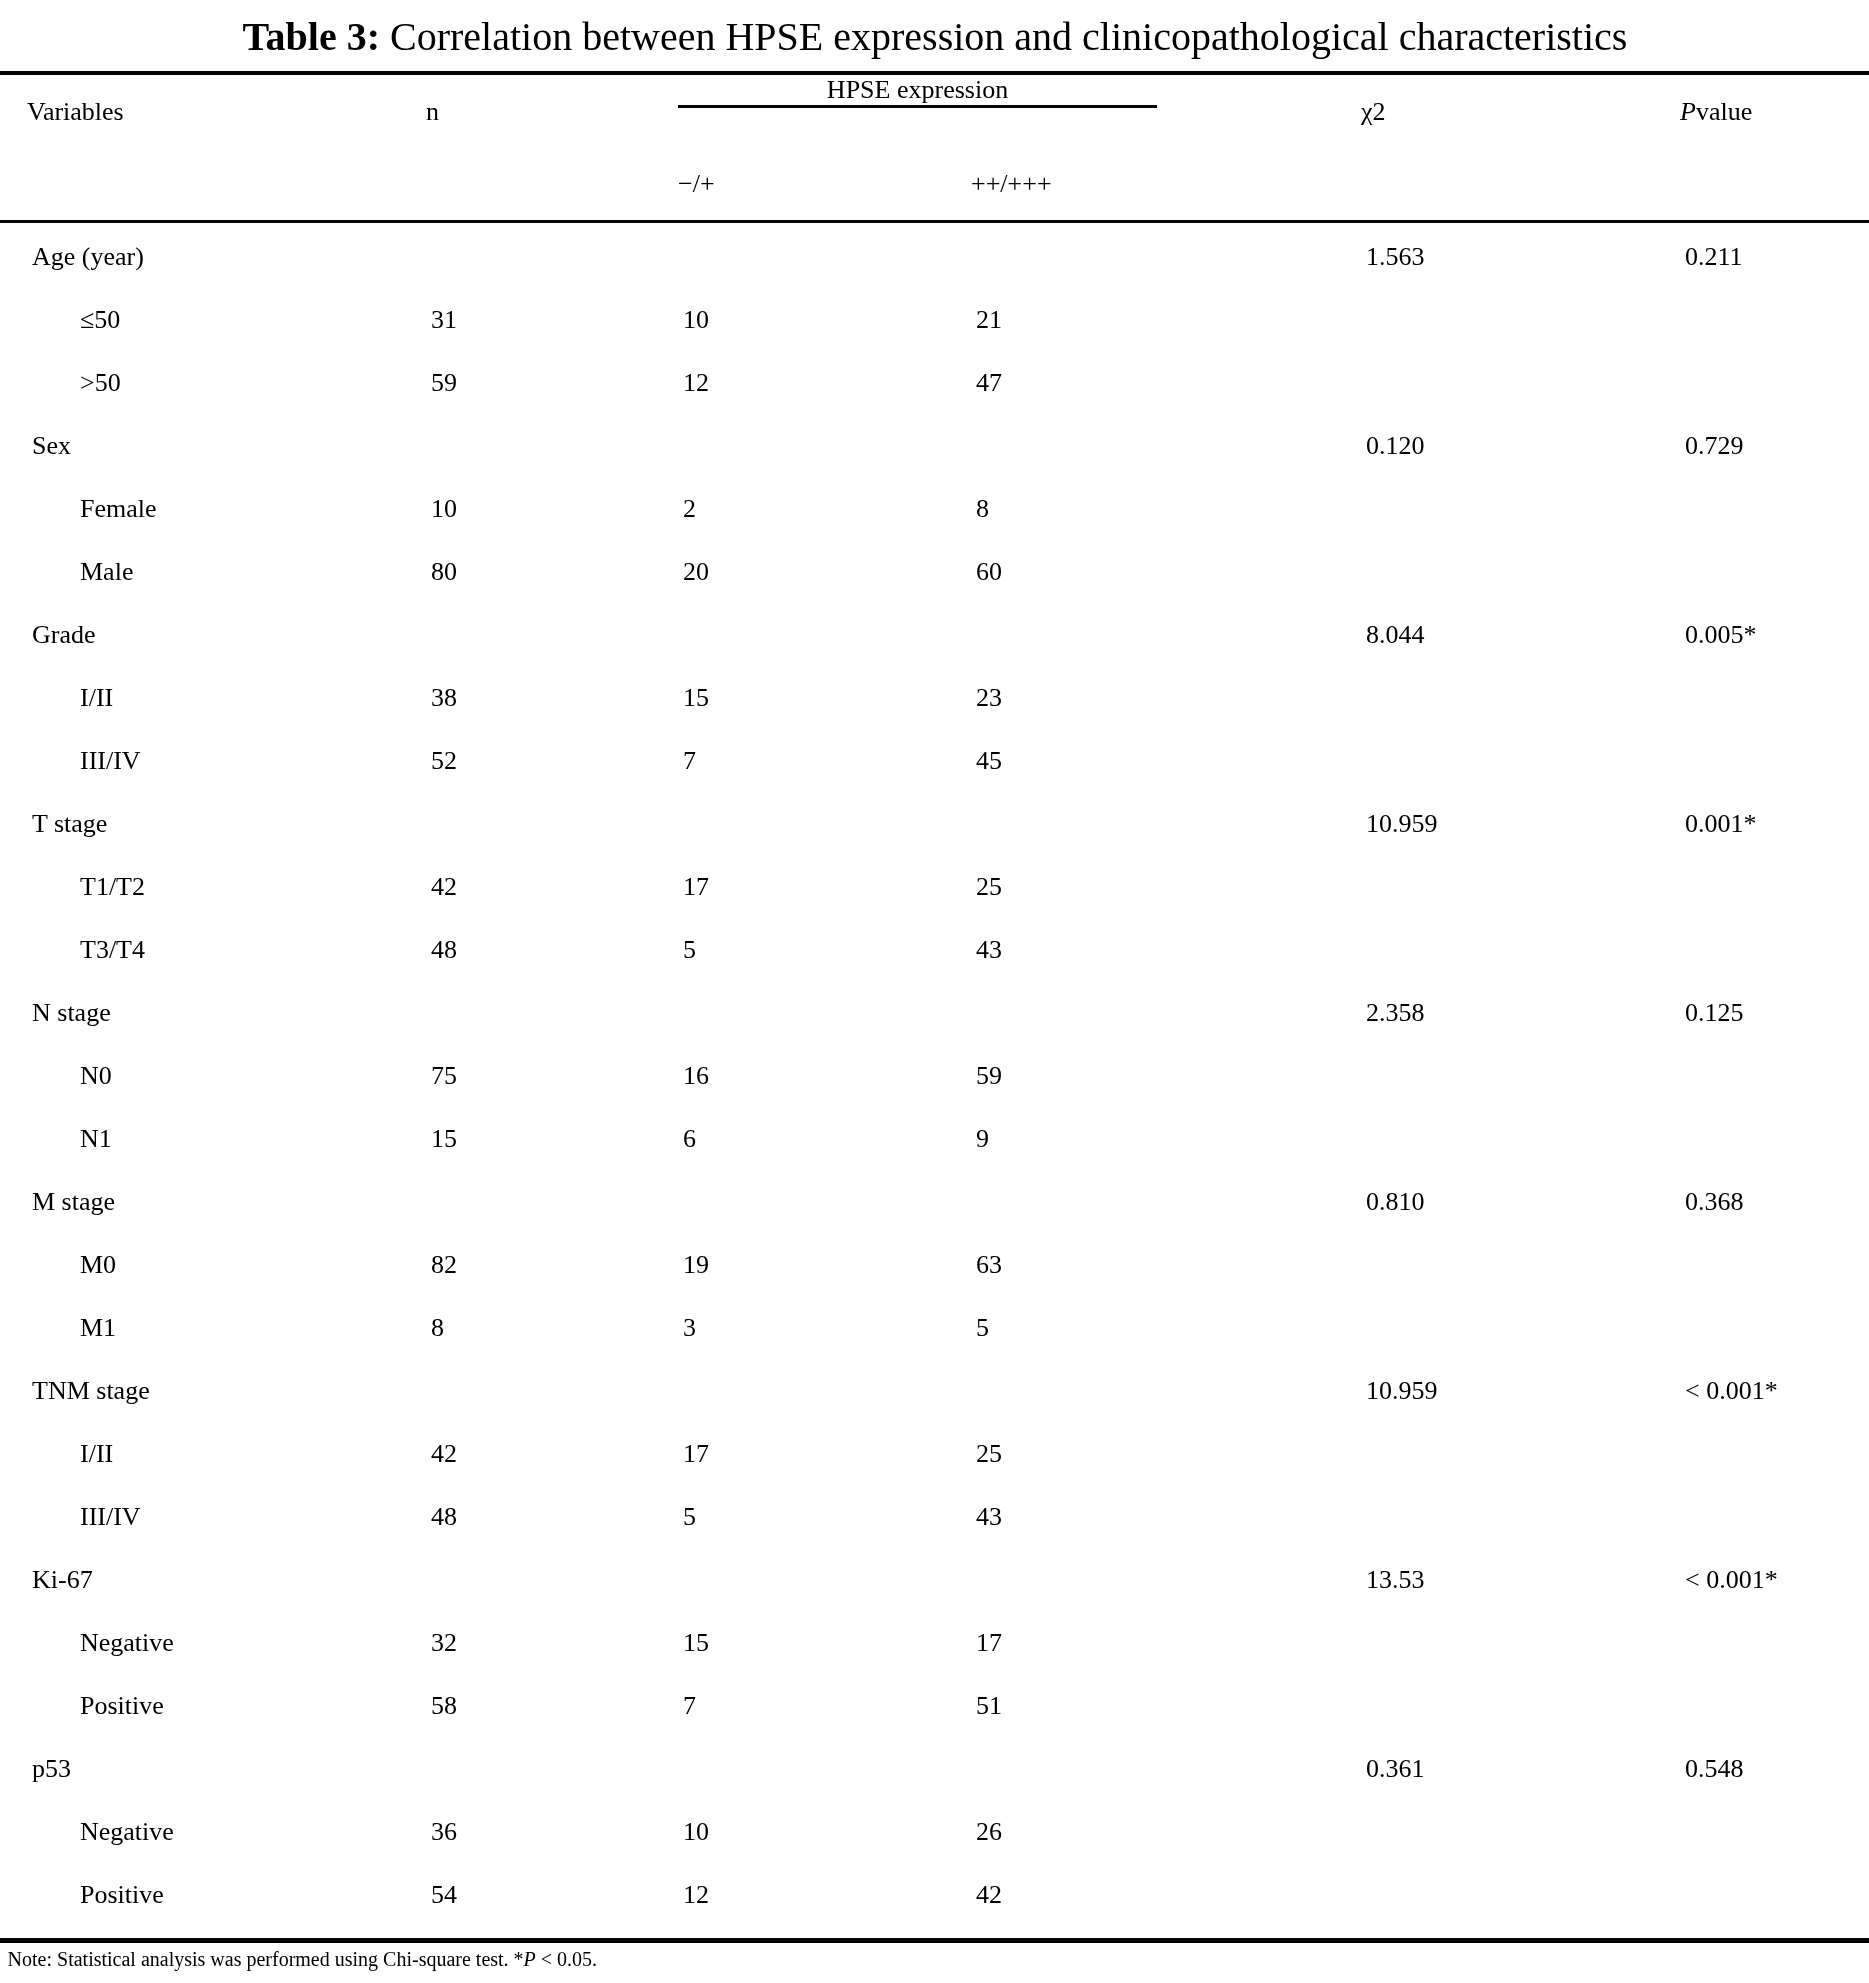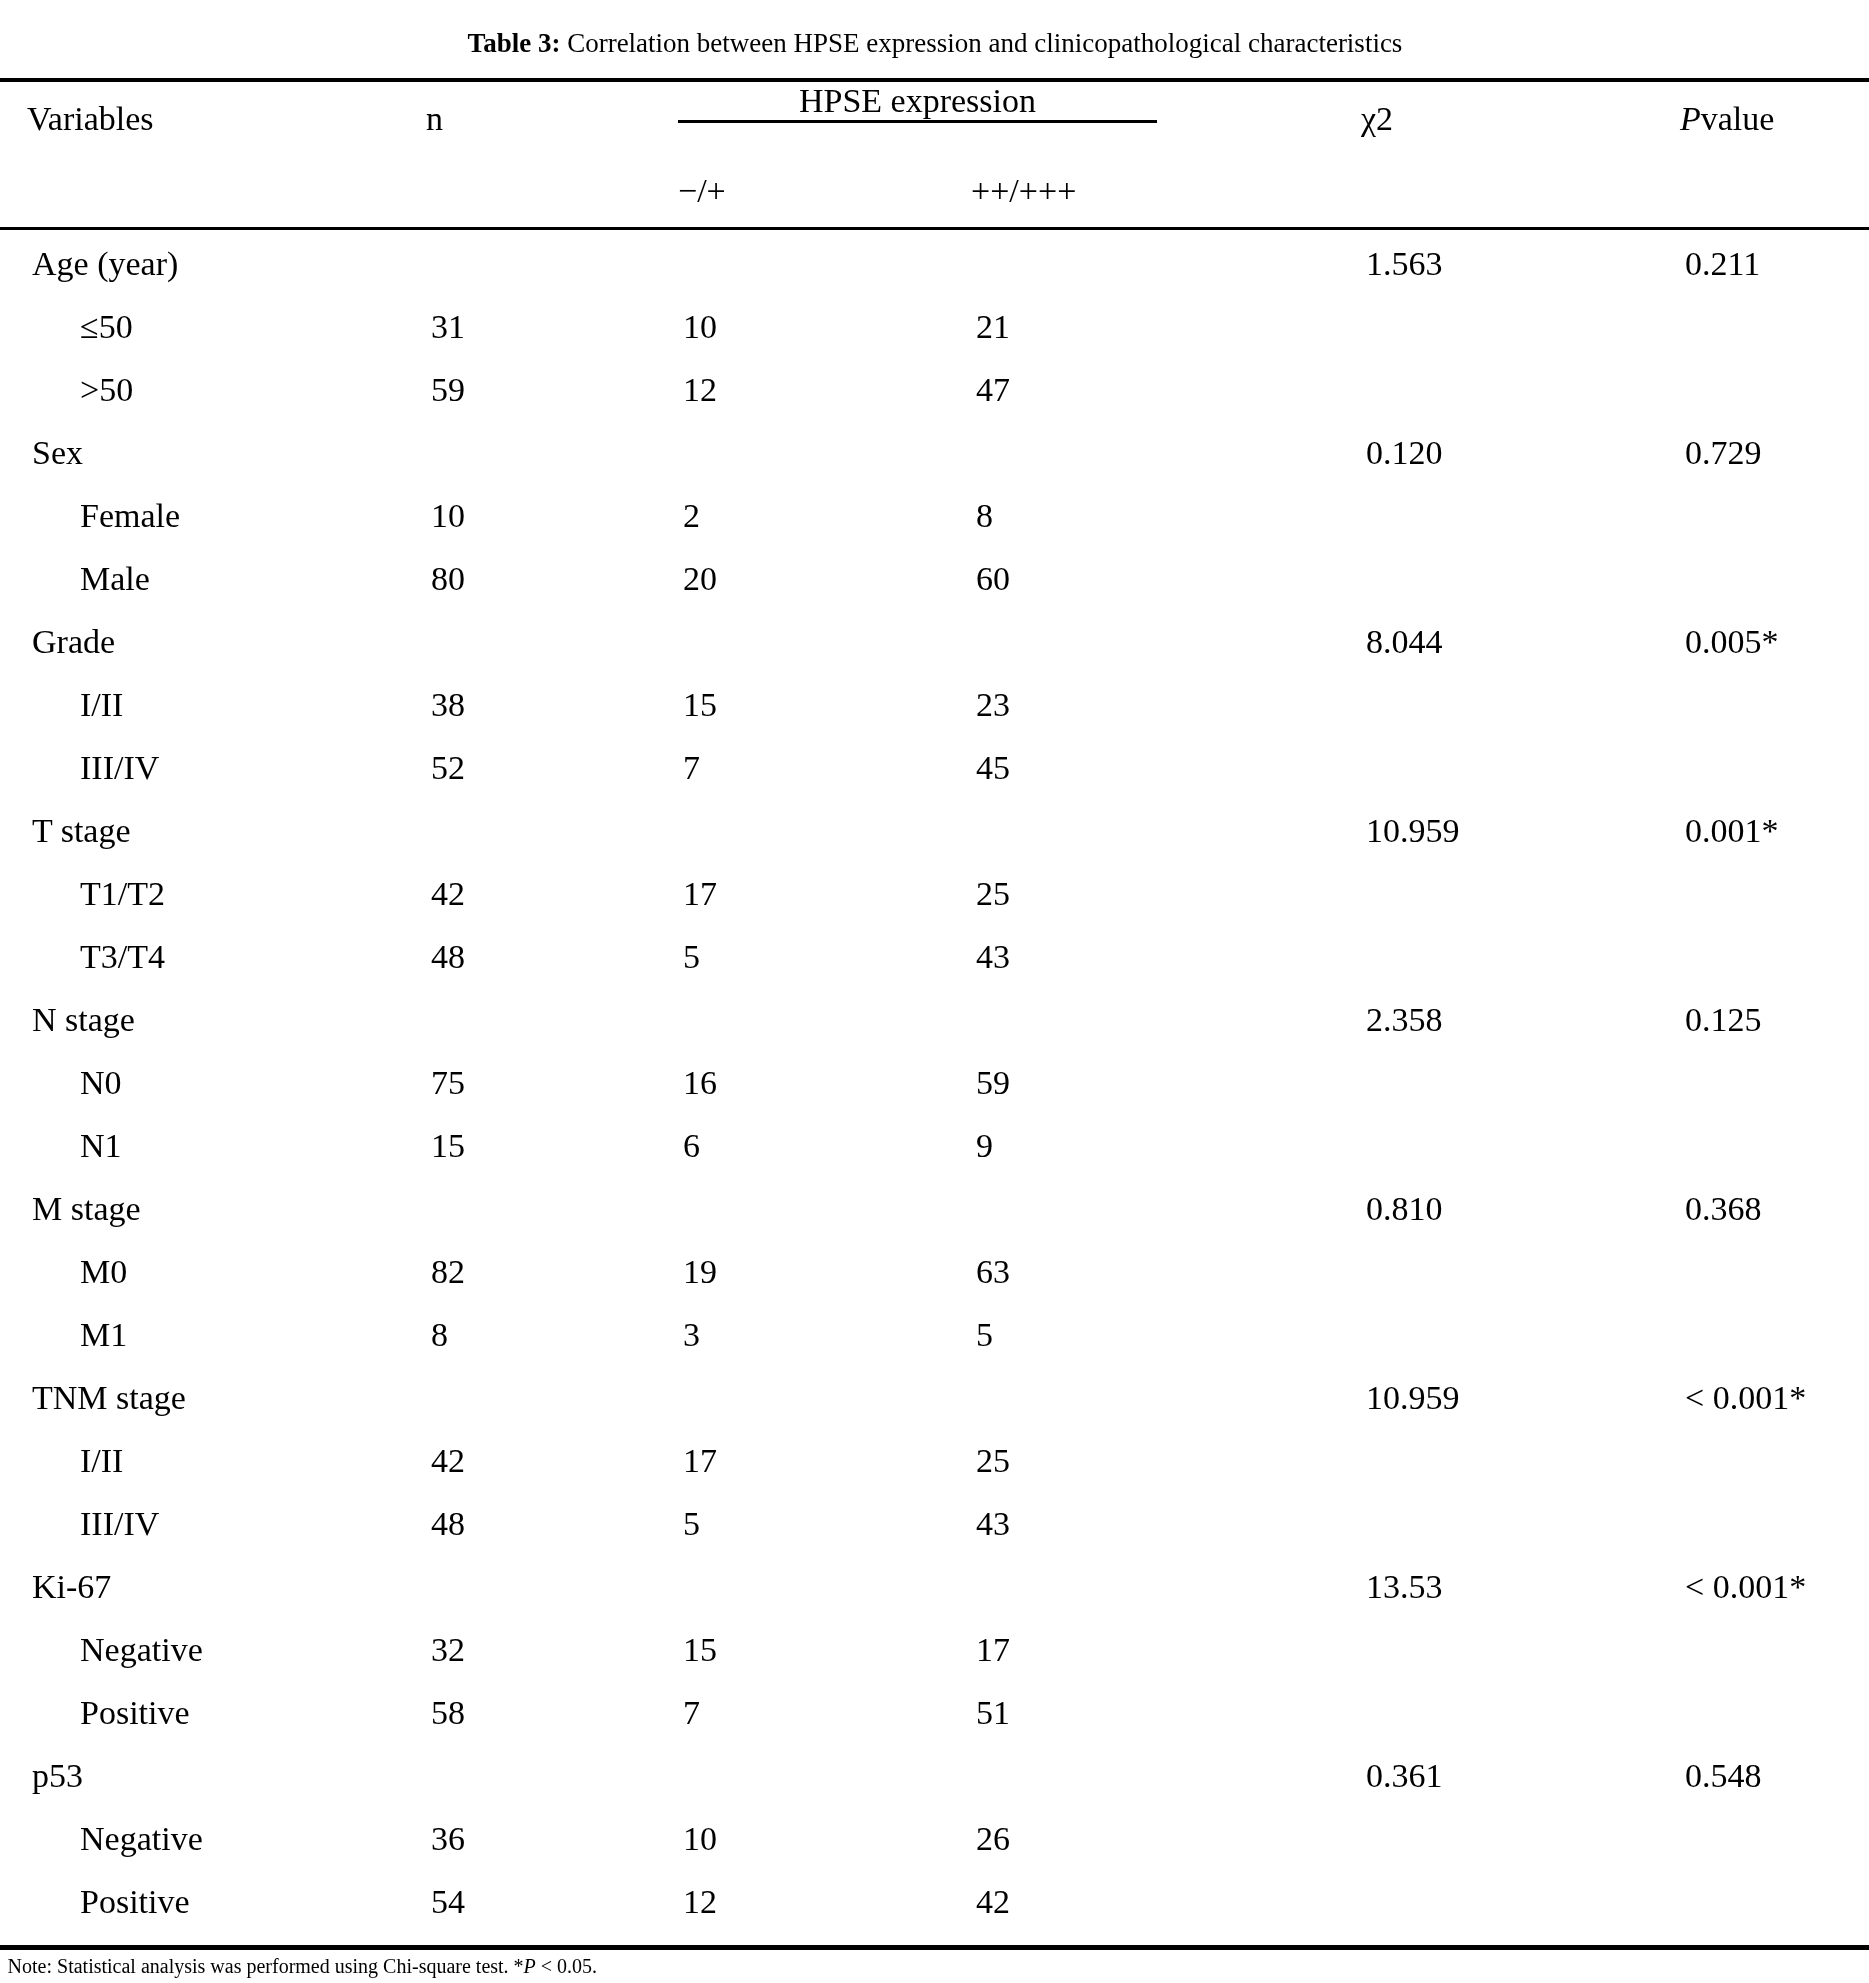--- a/index.html
+++ b/index.html
@@ -5,39 +5,39 @@
   html,body{margin:0;padding:0;}
   body{
     width:1870px;height:1983px;
     background:#ffffff;color:#000000;
     font-family:"Liberation Serif", serif;
   }
   .page{position:relative;width:1870px;height:1983px;overflow:hidden;background:#fff;}
 
   .title{
     height:59px;
-    padding-top:19px;
+    padding-top:12px;
     text-align:center;
-    font-size:27px;
+    font-size:40px;
     line-height:49px;
     white-space:nowrap;
   }
   .title .bold{font-weight:bold;}
 
   .rule{background:#000;width:1870px;}
   .rule.top{height:3.8px;}
   .rule.mid{height:2.9px;}
   .rule.bottom{height:4.8px;}
 
   .grid{
     display:grid;
     grid-template-columns:399px 252px 293px 390px 319px auto;
     padding-left:27px;
     box-sizing:border-box;
-    font-size:34px;
+    font-size:26px;
   }
 
   .header-grid{height:145px;}
   .hcell{display:flex;align-items:center;height:74px;}
   .hcell.r2{height:70px;}
   .group-cell{
     grid-column:3 / span 2;
     height:74px;
     display:flex;
     align-items:flex-start;

